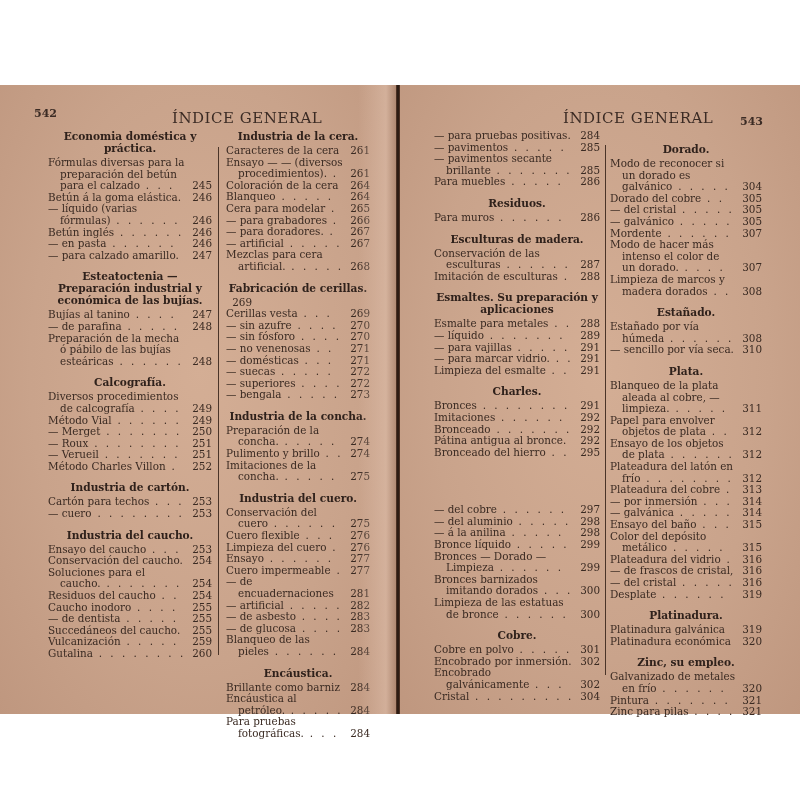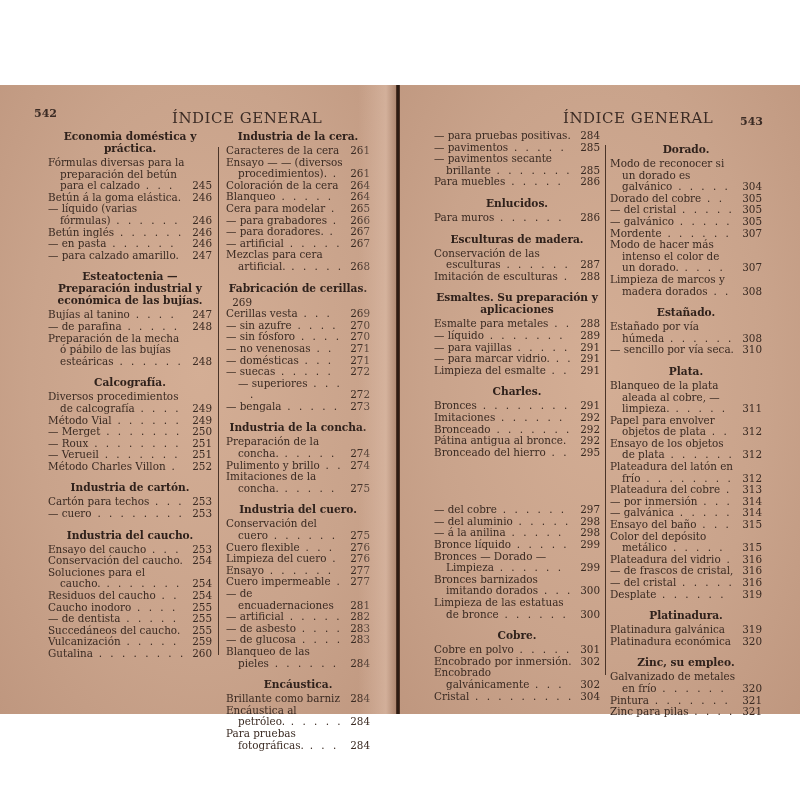--- a/index.html
+++ b/index.html
@@ -222,21 +222,21 @@
         </div>
         <div class="entry">
           <div class="txt" style="white-space: normal;">— domésticas<span class="leader" style=""> . . .</span></div>
           <div class="pg">271</div>
         </div>
         <div class="entry">
           <div class="txt" style="white-space: normal;">— suecas<span class="leader" style=""> . . . . .</span></div>
           <div class="pg">272</div>
         </div>
         <div class="entry">
-          <div class="txt" style="white-space: normal; margin-left: 12px;">— superiores<span class="leader" style=""> . . . .</span></div>
+          <div class="txt" style="white-space: normal;">— superiores<span class="leader" style=""> . . . .</span></div>
           <div class="pg">272</div>
         </div>
         <div class="entry">
           <div class="txt" style="white-space: normal;">— bengala<span class="leader" style=""> . . . . .</span></div>
           <div class="pg">273</div>
         </div>
         <div class="section-title">Industria de la concha.</div>
         <div class="entry">
           <div class="txt" style="white-space: normal;">Preparación de la concha.<span class="leader" style=""> . . . . .</span></div>
           <div class="pg">274</div>
@@ -318,21 +318,21 @@
           <div class="pg">285</div>
         </div>
         <div class="entry">
           <div class="txt" style="white-space: normal;">— pavimentos secante brillante<span class="leader" style=""> . . . . . . .</span></div>
           <div class="pg">285</div>
         </div>
         <div class="entry">
           <div class="txt" style="white-space: normal;">Para muebles<span class="leader" style=""> . . . . .</span></div>
           <div class="pg">286</div>
         </div>
-        <div class="section-title">Enlucidos.</div>
+        <div class="section-title">Residuos.</div>
         <div class="entry">
           <div class="txt" style="white-space: normal;">Para muros<span class="leader" style=""> . . . . . .</span></div>
           <div class="pg">286</div>
         </div>
         <div class="section-title">Esculturas de madera.</div>
         <div class="entry">
           <div class="txt" style="white-space: normal;">Conservación de las esculturas<span class="leader" style=""> . . . . . .</span></div>
           <div class="pg">287</div>
         </div>
         <div class="entry">

